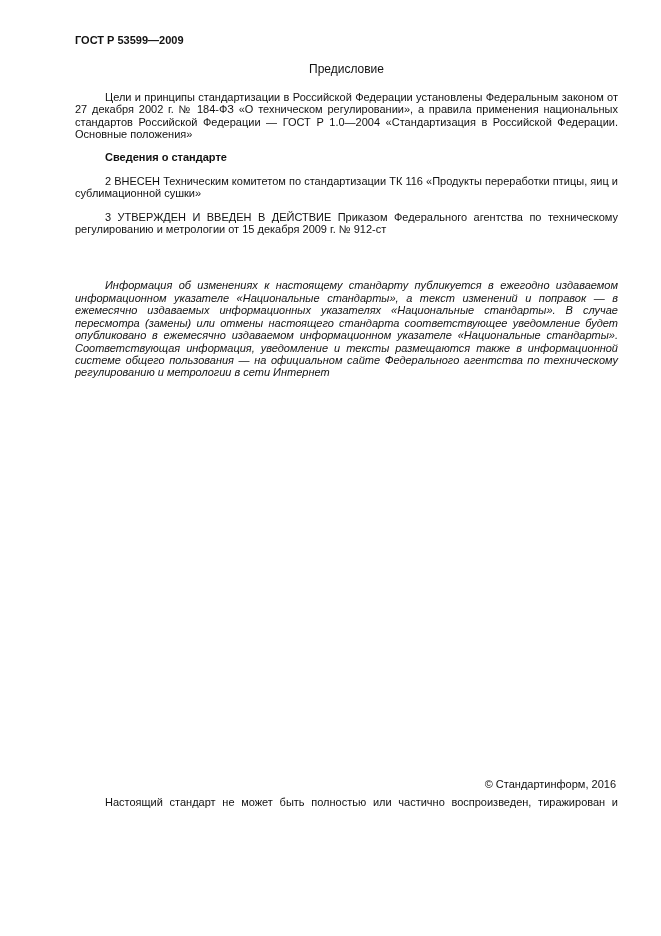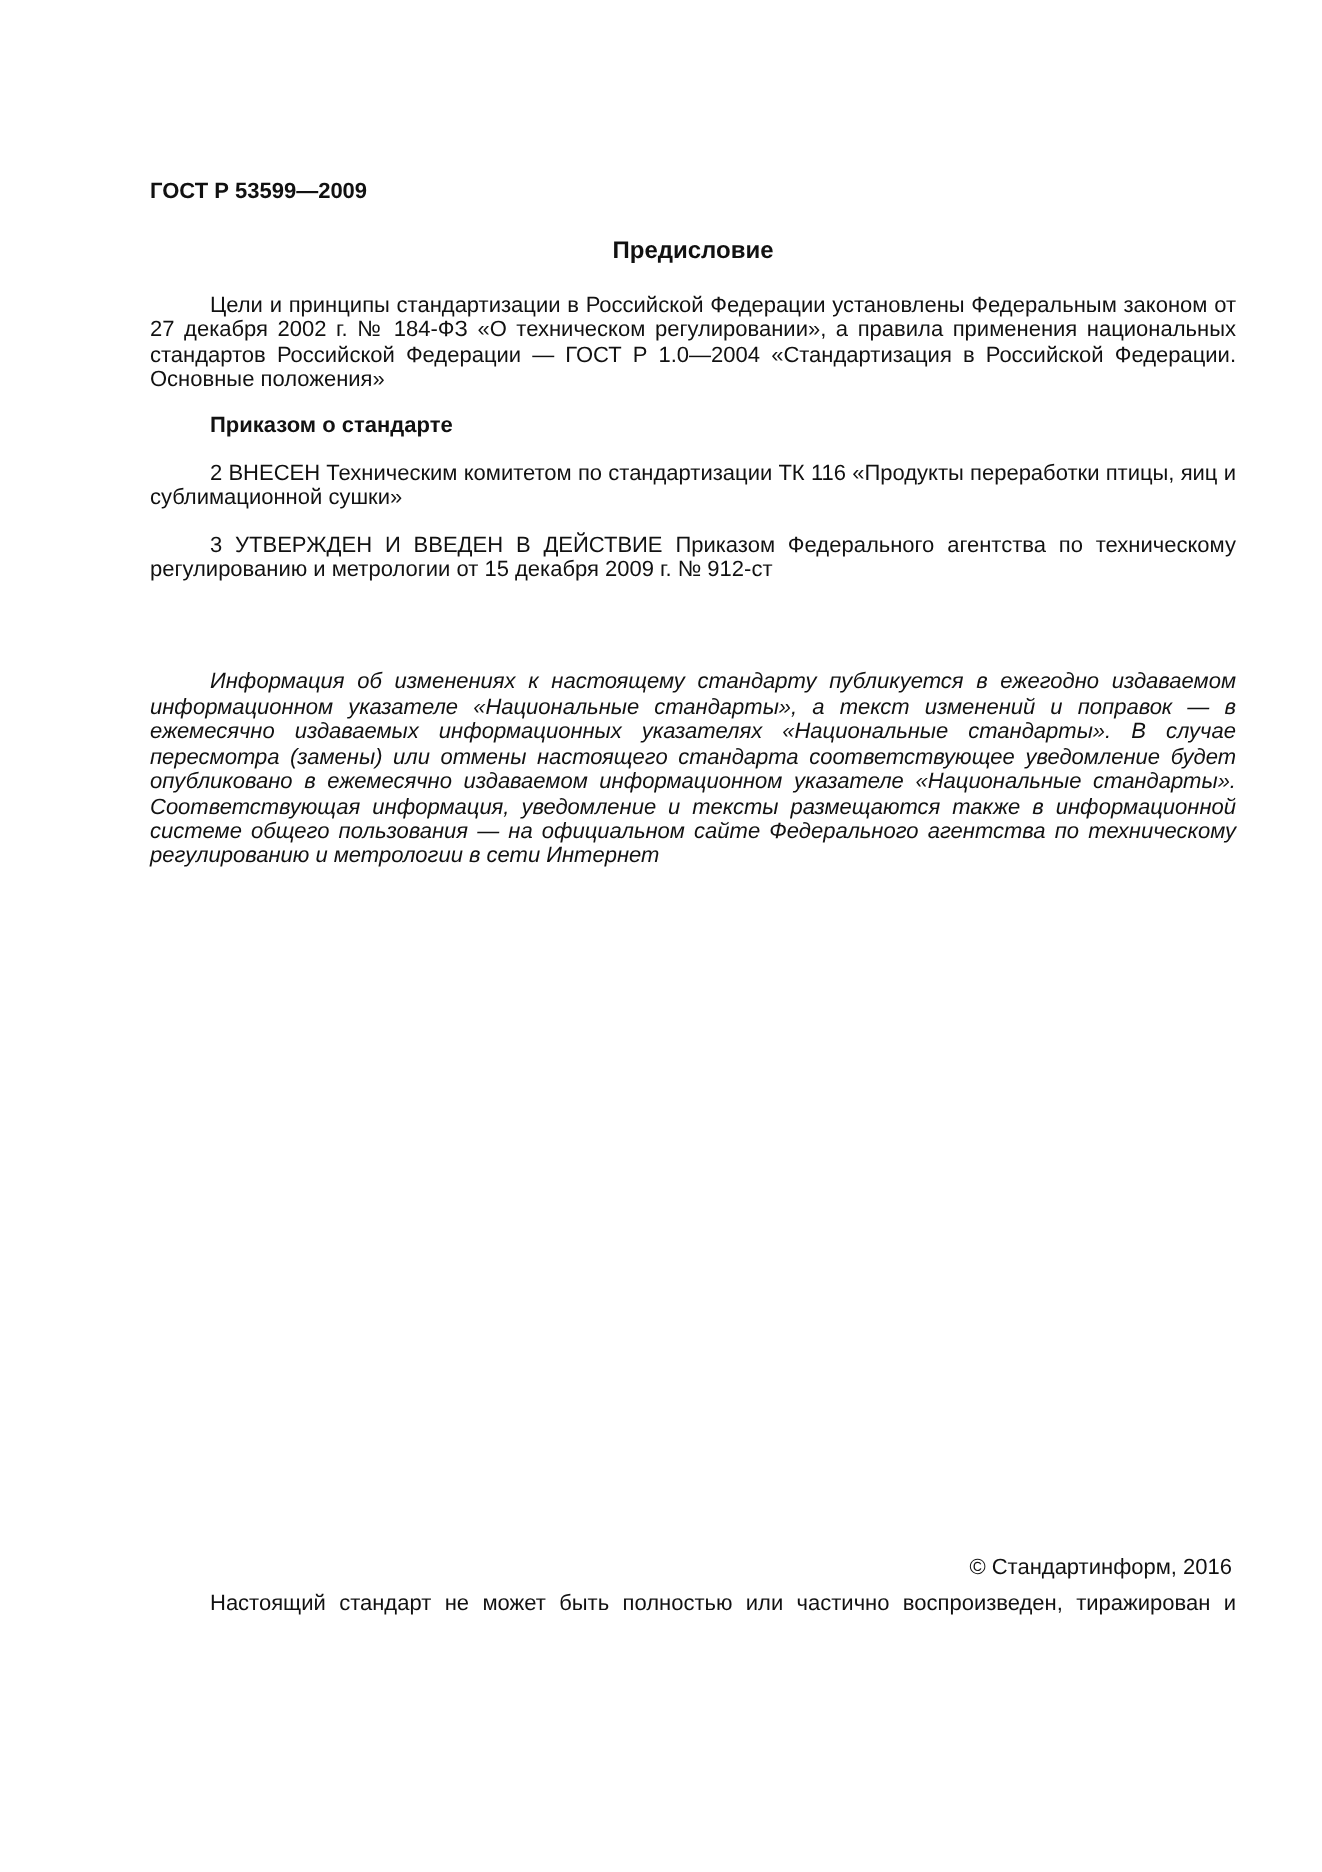--- a/index.html
+++ b/index.html
@@ -6,32 +6,32 @@
     margin: 0;
     padding: 0;
     background: #ffffff;
   }
   .page {
     position: relative;
     width: 661px;
     height: 808px;
     background: #ffffff;
     box-sizing: border-box;
-    padding: 90px 43px 0 75px;
+    padding: 34px 43px 0 75px;
     font-family: "Liberation Sans", sans-serif;
     font-size: 11px;
     line-height: 12.4px;
     color: #111111;
   }
   .doc-code {
     font-weight: bold;
     font-size: 11px;
   }
   .title {
-    font-weight: bold;
+    font-weight: normal;
     text-align: center;
     font-size: 12px;
     margin-top: 17px;
   }
   p.para {
     margin: 0 0 11px 0;
     text-align: justify;
     text-indent: 30px;
   }
   p.intro { margin-top: 15px; }
@@ -68,21 +68,21 @@
 </style>
 </head>
 <body>
 
 <div class="page">
   <div class="doc-code">ГОСТ Р 53599—2009</div>
   <div class="title">Предисловие</div>
 
   <p class="para intro">Цели и принципы стандартизации в Российской Федерации установлены Федеральным законом от 27 декабря 2002 г. № 184-ФЗ «О техническом регулировании», а правила применения национальных стандартов Российской Федерации — ГОСТ Р 1.0—2004 «Стандартизация в Российской Федерации. Основные положения»</p>
 
-  <p class="para heading">Приказом о стандарте</p>
+  <p class="para heading">Сведения о стандарте</p>
 
   <p class="para">2  ВНЕСЕН Техническим комитетом по стандартизации ТК 116 «Продукты переработки птицы, яиц и сублимационной сушки»</p>
   <p class="para">3  УТВЕРЖДЕН И ВВЕДЕН В ДЕЙСТВИЕ Приказом Федерального агентства по техническому регулированию и метрологии от 15 декабря 2009 г. № 912-ст</p>
 
   <p class="para note">Информация об изменениях к настоящему стандарту публикуется в ежегодно издаваемом информационном указателе «Национальные стандарты», а текст изменений и поправок — в ежемесячно издаваемых информационных указателях «Национальные стандарты». В случае пересмотра (замены) или отмены настоящего стандарта соответствующее уведомление будет опубликовано в ежемесячно издаваемом информационном указателе «Национальные стандарты». Соответствующая информация, уведомление и тексты размещаются также в информационной системе общего пользования — на официальном сайте Федерального агентства по техническому регулированию и метрологии в сети Интернет</p>
 
   <div class="copyright">© Стандартинформ, 2016</div>
 
   <p class="footer-note">Настоящий стандарт не может быть полностью или частично воспроизведен, тиражирован и распространен в качестве официального издания без разрешения Федерального агентства по техническому регулированию и метрологии</p>
 

